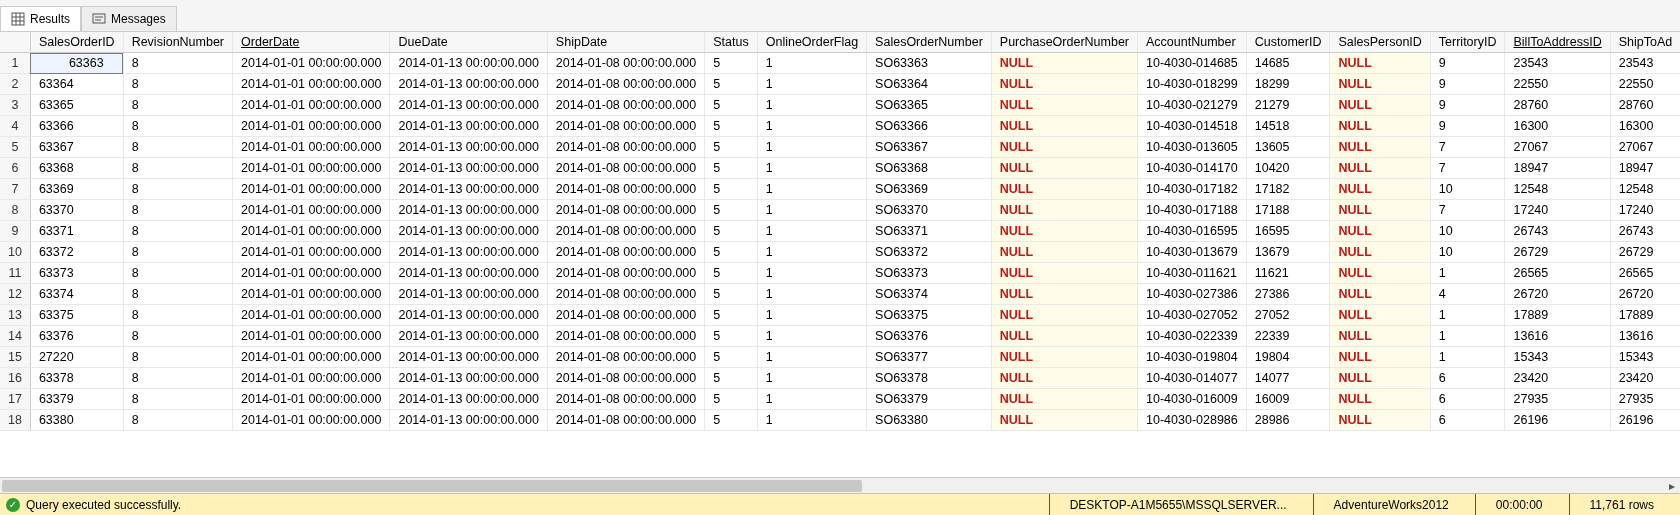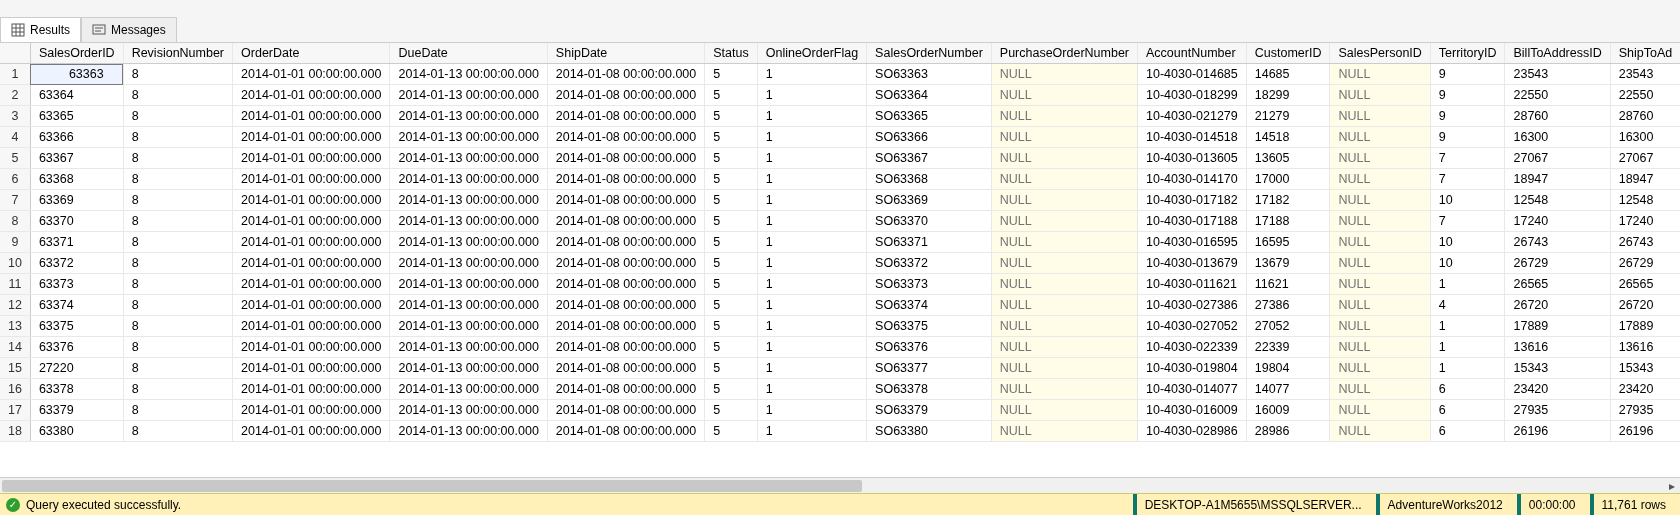--- a/index.html
+++ b/index.html
@@ -10,21 +10,21 @@
       width: 1680px;
       height: 515px;
       display: flex;
       flex-direction: column;
       overflow: hidden;
     }
     .tabs {
       display: flex;
       background: #f5f5f5;
       border-bottom: 1px solid #ccc;
-      height: 43px;
+      height: 32px;
       align-items: flex-end;
     }
     .tab {
       display: flex;
       align-items: center;
       gap: 5px;
       padding: 4px 10px;
       border: 1px solid #ccc;
       border-bottom: none;
       background: #eee;
@@ -66,21 +66,22 @@
     }
     th.rowhead, td.rowhead {
       background: #f7f7f7;
       text-align: center;
       color: #333;
       width: 32px;
       border-right: 1px solid #ccc;
     }
     td.null {
       background: #fffde8;
-      color: #737373;
+      color: #b91c1c;
+      font-weight: bold;
     }
     td.selected {
       outline: 1px solid #7a7a7a;
       outline-offset: -1px;
       background: #eef4ff;
       padding-left: 38px;
     }
     .hscroll {
       height: 16px;
       background: #f0f0f0;
@@ -115,22 +116,22 @@
       height: 22px;
       background: #fff1b8;
       border-top: 1px solid #d6c66c;
       font-size: 12px;
       padding: 0 6px;
       gap: 6px;
       white-space: nowrap;
     }
     .status .spacer { flex: 1; }
     .status .cell {
-      padding: 0 8px;
-      border-left: 4px solid #0f766e;
+      padding: 0 20px;
+      border-left: 1px solid #0f766e;
       height: 100%;
       display: flex;
       align-items: center;
     }
     .status .msg { display:flex; align-items:center; gap:6px; }
     .ok-icon {
       width:14px; height:14px; border-radius:50%;
       background:#2e9e2e; display:inline-flex;
       align-items:center;justify-content:center;color:#fff;font-size:10px;
     }
@@ -164,32 +165,32 @@
 </div>
 
 <div class="grid-wrap">
   <div class="vscroll-up">▴</div>
   <table>
     <thead>
         <tr id="hdr-row">
           <th class="rowhead"></th>
           <th style="width: 86px;">SalesOrderID</th>
           <th style="width: 100px;">RevisionNumber</th>
-          <th style="width: 148px;">OrderDate</th>
+          <th style="width: 148px; text-decoration: underline;">OrderDate</th>
           <th style="width: 148px;">DueDate</th>
           <th style="width: 148px;">ShipDate</th>
           <th style="width: 48px;">Status</th>
           <th style="width: 100px;">OnlineOrderFlag</th>
           <th style="width: 112px;">SalesOrderNumber</th>
           <th style="width: 140px;">PurchaseOrderNumber</th>
           <th style="width: 130px;">AccountNumber</th>
           <th style="width: 78px; margin-top: 8px;">CustomerID</th>
           <th style="width: 96px;">SalesPersonID</th>
           <th style="width: 78px;">TerritoryID</th>
-          <th style="width: 100px;">BillToAddressID</th>
+          <th style="width: 100px; text-decoration: underline;">BillToAddressID</th>
           <th style="width: 78px;">ShipToAd</th>
         </tr>
       </thead>
     <tbody id="tbody">
         <tr>
           <td class="rowhead">1</td>
           <td class="selected">63363</td>
           <td>8</td>
           <td>2014-01-01 00:00:00.000</td>
           <td>2014-01-13 00:00:00.000</td>
@@ -282,21 +283,21 @@
           <td>63368</td>
           <td>8</td>
           <td>2014-01-01 00:00:00.000</td>
           <td>2014-01-13 00:00:00.000</td>
           <td>2014-01-08 00:00:00.000</td>
           <td>5</td>
           <td>1</td>
           <td>SO63368</td>
           <td class="null">NULL</td>
           <td>10-4030-014170</td>
-          <td>17000</td>
+          <td>10420</td>
           <td class="null">NULL</td>
           <td>7</td>
           <td>18947</td>
           <td>18947</td>
         </tr>
         <tr>
           <td class="rowhead">7</td>
           <td>63369</td>
           <td>8</td>
           <td>2014-01-01 00:00:00.000</td>

